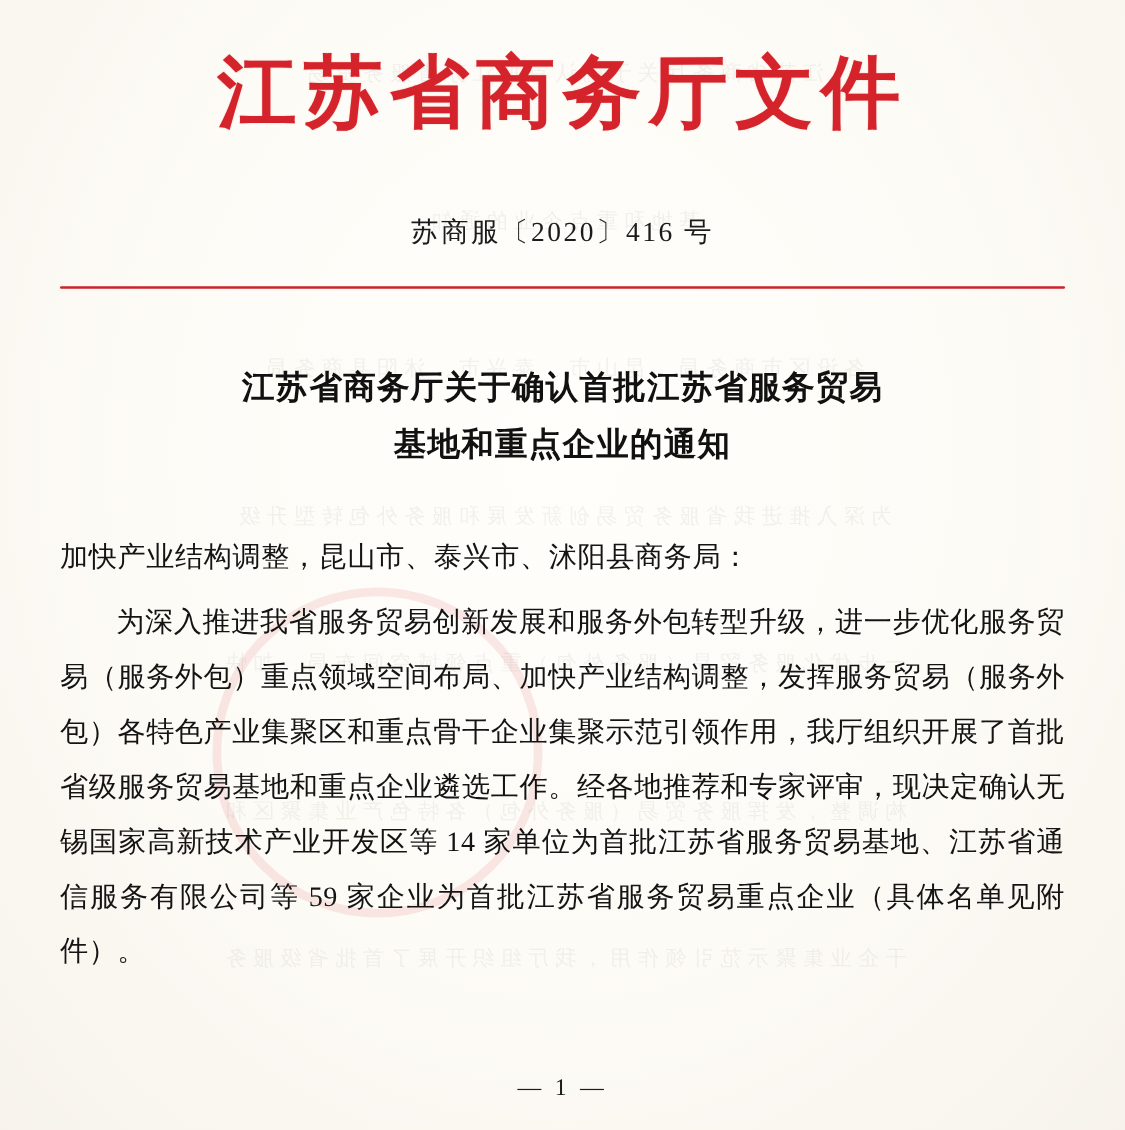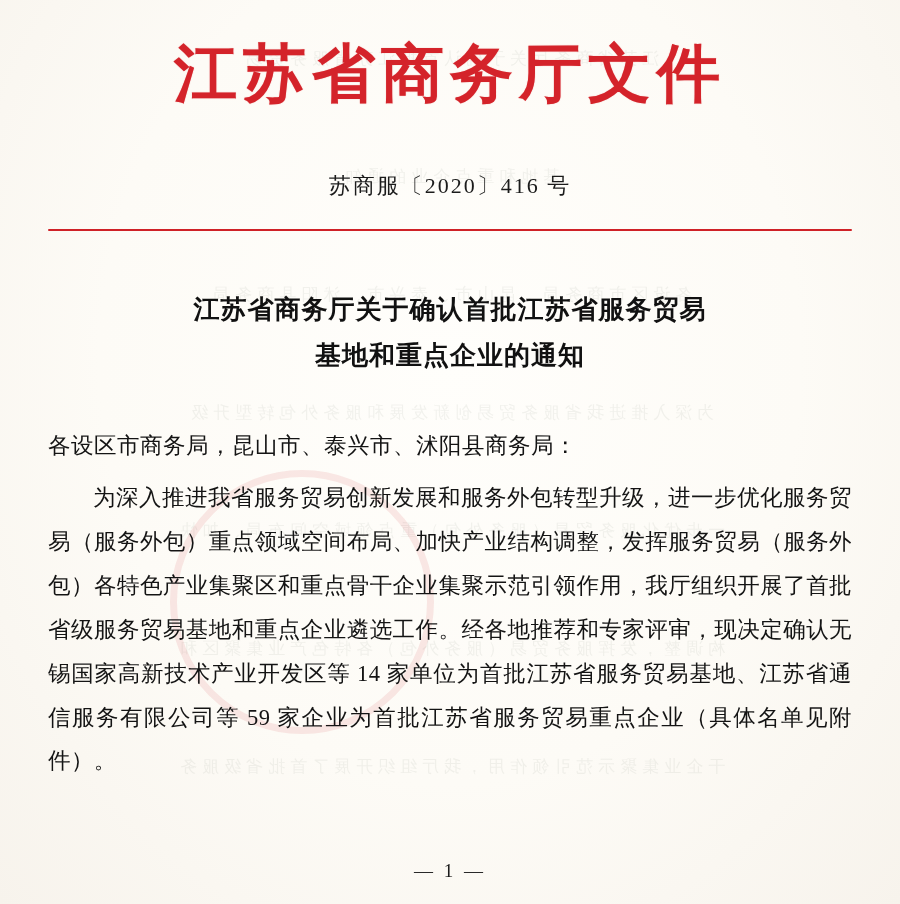--- a/index.html
+++ b/index.html
@@ -148,21 +148,21 @@
 
     <div class="doc-number">苏商服〔2020〕416 号</div>
 
     <div class="red-rule"></div>
 
     <div class="subject">
       <div>江苏省商务厅关于确认首批江苏省服务贸易</div>
       <div>基地和重点企业的通知</div>
     </div>
 
-    <div class="salutation">各设区市商务局，昆山市、泰兴市、沭阳县商务局：</div>
+    <div class="salutation">加快产业结构调整，昆山市、泰兴市、沭阳县商务局：</div>
 
     <p class="body-para">为深入推进我省服务贸易创新发展和服务外包转型升级，进一步优化服务贸易（服务外包）重点领域空间布局、加快产业结构调整，发挥服务贸易（服务外包）各特色产业集聚区和重点骨干企业集聚示范引领作用，我厅组织开展了首批省级服务贸易基地和重点企业遴选工作。经各地推荐和专家评审，现决定确认无锡国家高新技术产业开发区等 14 家单位为首批江苏省服务贸易基地、江苏省通信服务有限公司等 59 家企业为首批江苏省服务贸易重点企业（具体名单见附件）。</p>
 
   </div>
 
   <div class="page-number">— 1 —</div>
 
 </div>
 
 </body></html>

